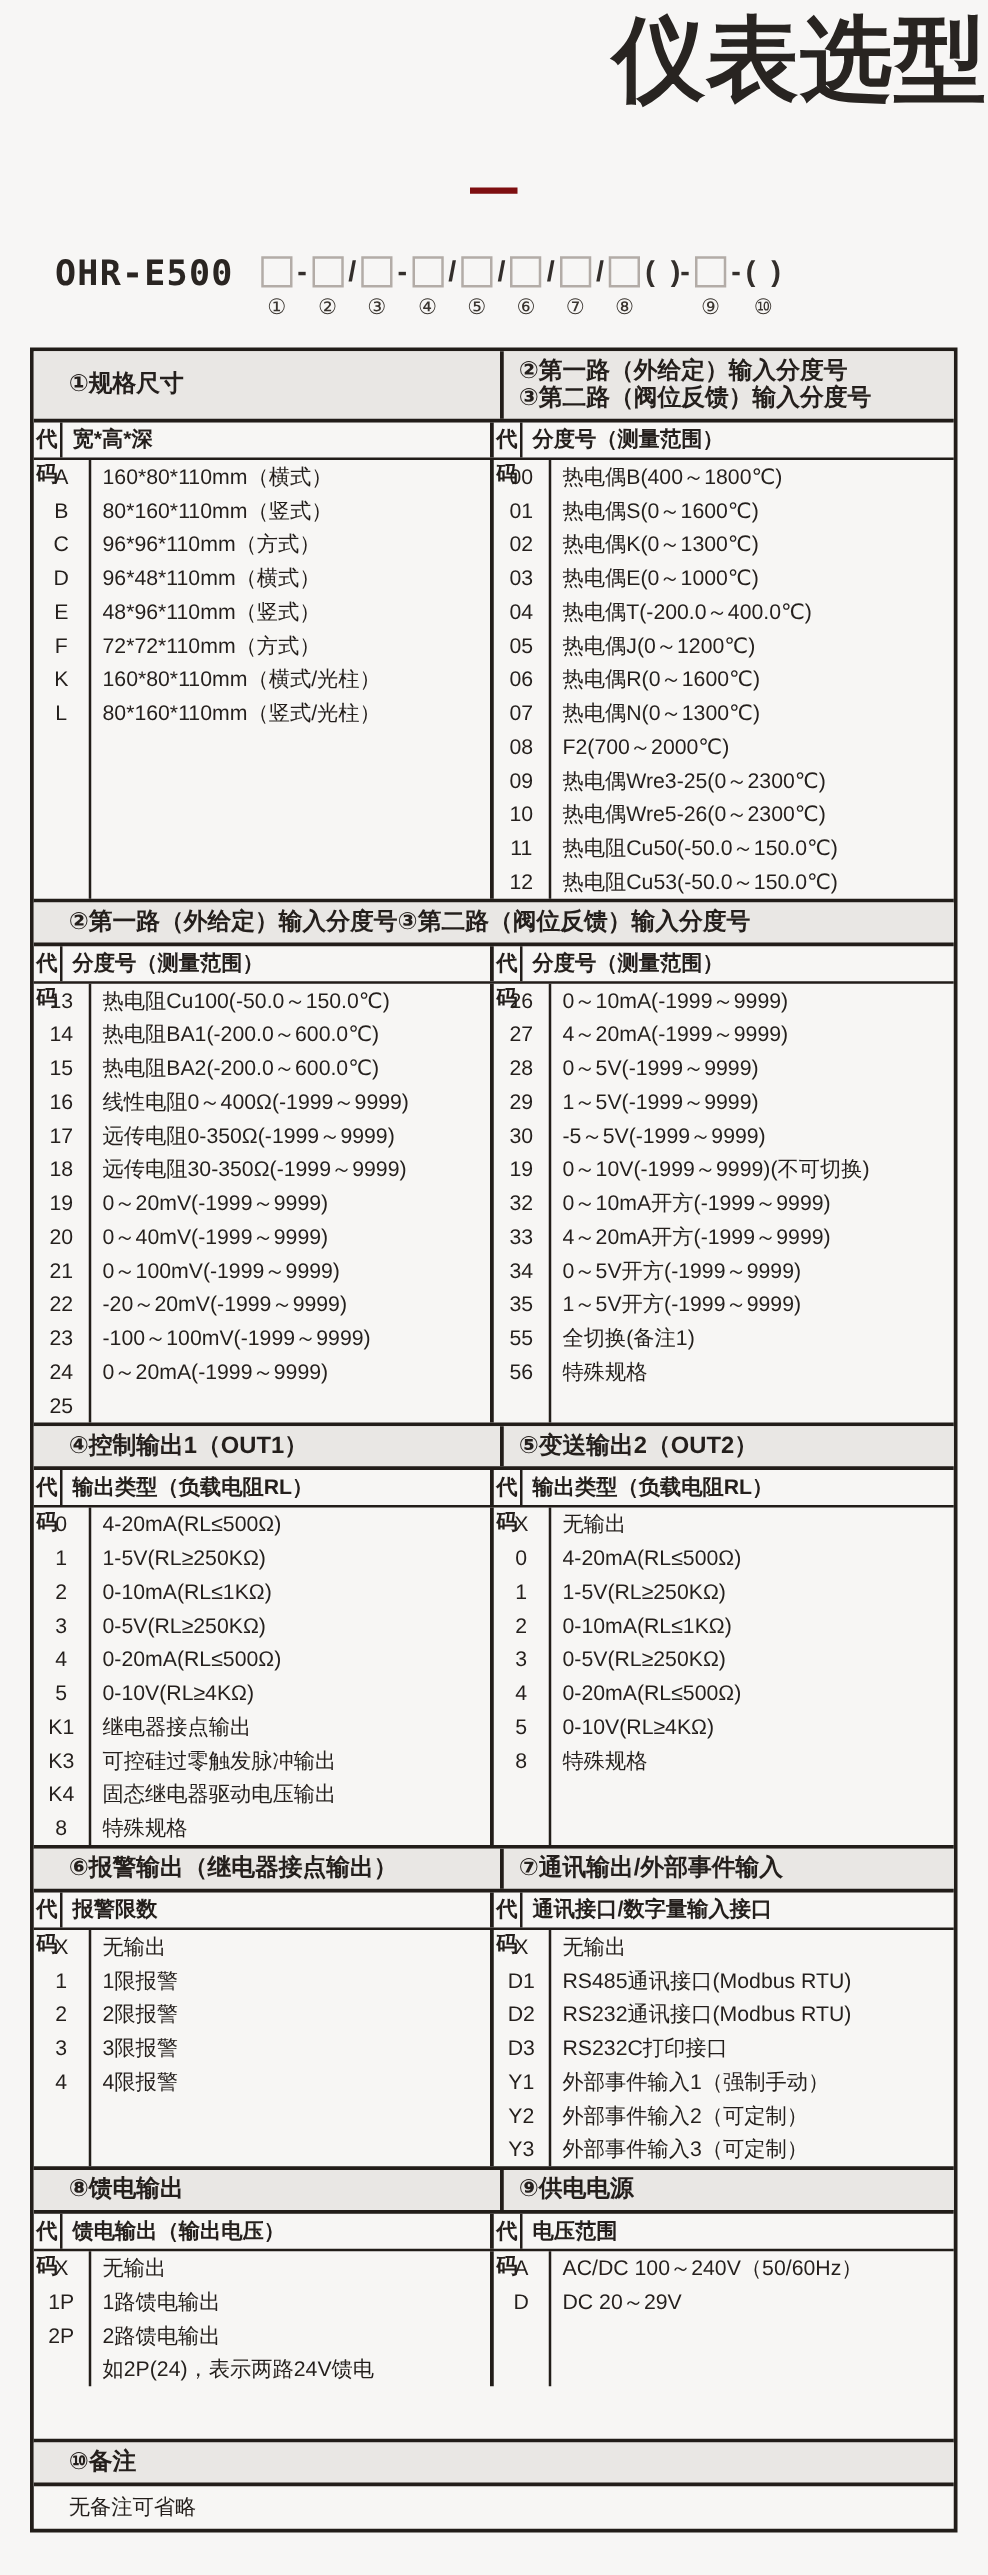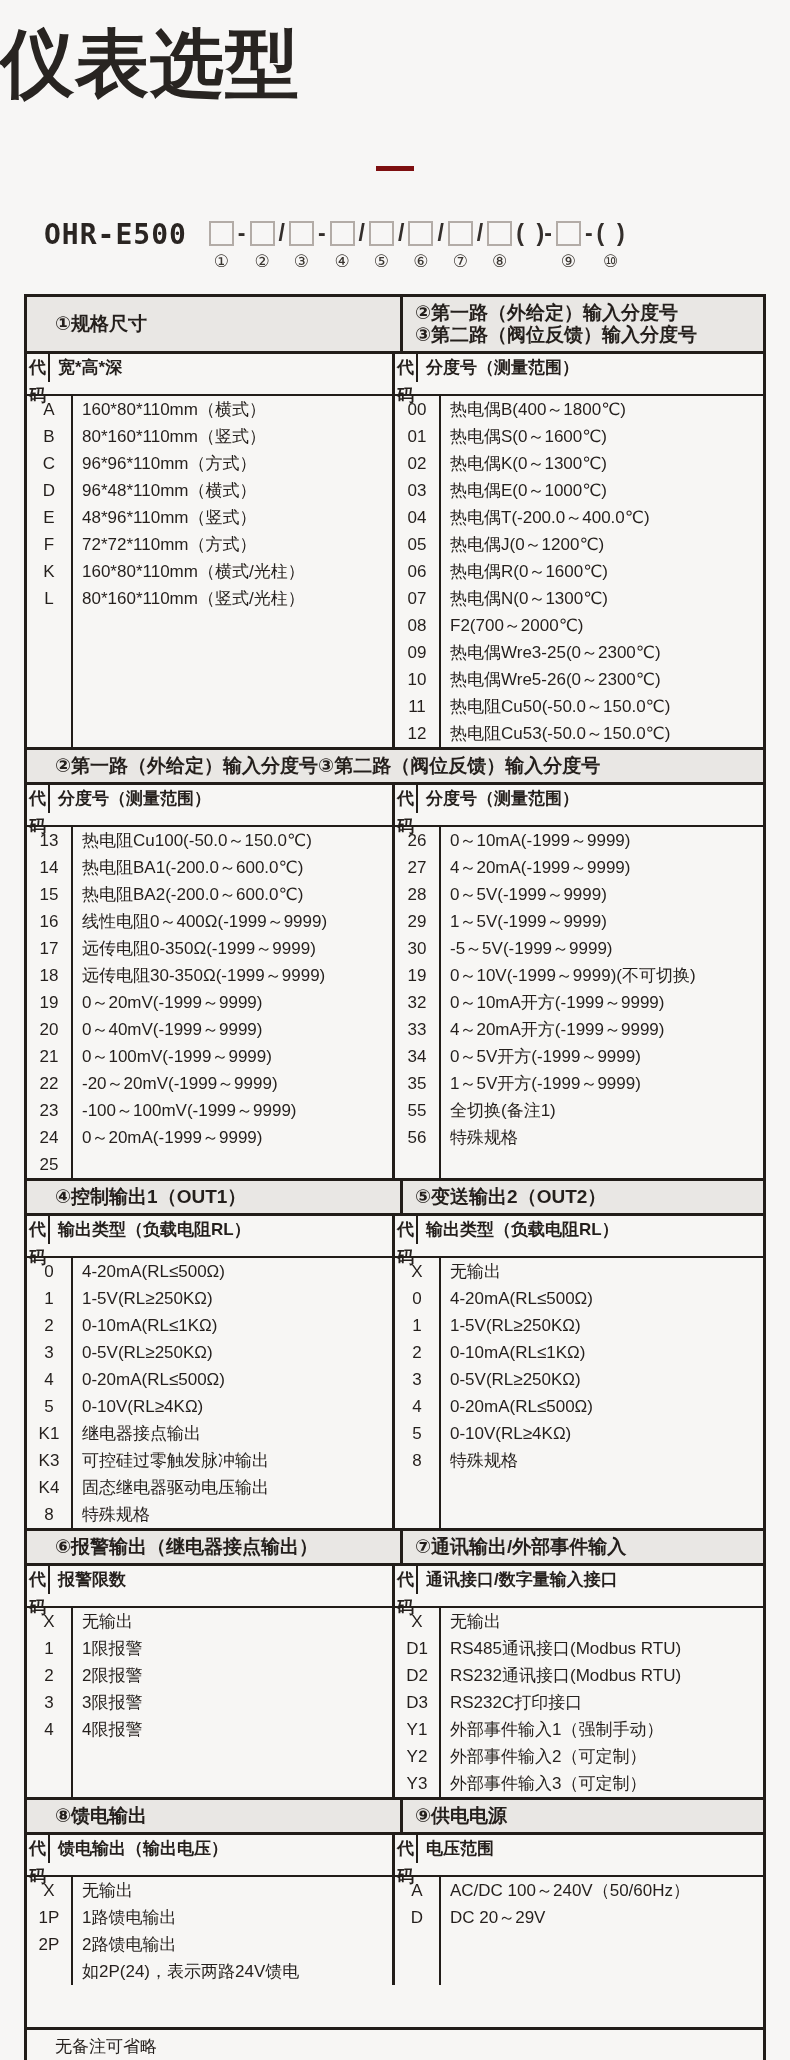--- a/index.html
+++ b/index.html
@@ -3,22 +3,22 @@
 <meta charset="utf-8">
 <style>
   html,body{margin:0;padding:0;}
   body{
     width:790px;height:2060px;overflow:hidden;
     background:#f7f6f5;
     font-family:"Liberation Sans","DejaVu Sans",sans-serif;
     color:#241f1c;
   }
   .title{
-    margin:0;padding-top:24px;
-    text-align:left;
+    margin:0;padding-top:8px;
+    text-align:right;
     font-size:74px;line-height:80px;font-weight:bold;
     letter-spacing:1px;color:#282421;
   }
   .dash{
     width:38px;height:5px;background:#7e0f10;
     margin:62px auto 0;
   }
   .model{margin:50px 0 0 44px;}
   .model-line{display:flex;align-items:flex-start;}
   .prefix{
@@ -43,21 +43,21 @@
   .sec-head.split .sec-title.left{border-right:3px solid #221d19;}
   .sec-title{
     display:flex;flex-direction:column;justify-content:center;
     padding:5px 6px 5px 12px;
     font-weight:bold;font-size:19px;line-height:22px;
   }
   .col-head{display:flex;border-bottom:2px solid #221d19;font-weight:bold;font-size:17px;}
   .col-head .half{width:50%;display:flex;box-sizing:border-box;}
   .col-head .half.left{border-right:3px solid #221d19;}
   .col-head .code-h{width:23px;border-right:2px solid #221d19;text-align:center;line-height:28px;height:28px;box-sizing:border-box;}
-  .col-head .desc-h{flex:1;padding-left:8px;line-height:28px;height:40px;white-space:nowrap;}
+  .col-head .desc-h{flex:1;padding-left:8px;line-height:28px;height:28px;white-space:nowrap;}
   .sec-body{display:flex;}
   .sec-body .half{width:50%;display:flex;box-sizing:border-box;}
   .sec-body .half.left{border-right:3px solid #221d19;}
   .code-col{width:46px;border-right:2px solid #221d19;box-sizing:border-box;}
   .desc-col{flex:1;overflow:hidden;}
   .cell{height:27px;line-height:27px;font-size:17px;white-space:nowrap;}
   .code-col .cell{text-align:center;}
   .desc-col .cell{padding-left:9px;}
   .sec-body.single{display:block;}
   .full-cell{padding:5px 28px;font-size:17px;line-height:24px;}
@@ -503,18 +503,23 @@
             <div class="desc-col">
               <div class="cell">AC/DC 100～240V（50/60Hz）</div>
               <div class="cell">DC 20～29V</div>
               <div class="cell"></div>
               <div class="cell"></div>
             </div>
           </div>
         </div>
       </section>
       <section class="section">
+        <div class="sec-head full">
+          <div class="sec-title">
+            <div class="t-line">⑩备注</div>
+          </div>
+        </div>
         <div class="sec-body single">
           <div class="full-cell">无备注可省略</div>
         </div>
       </section>
     </div>
 </div>
 
 </body></html>

